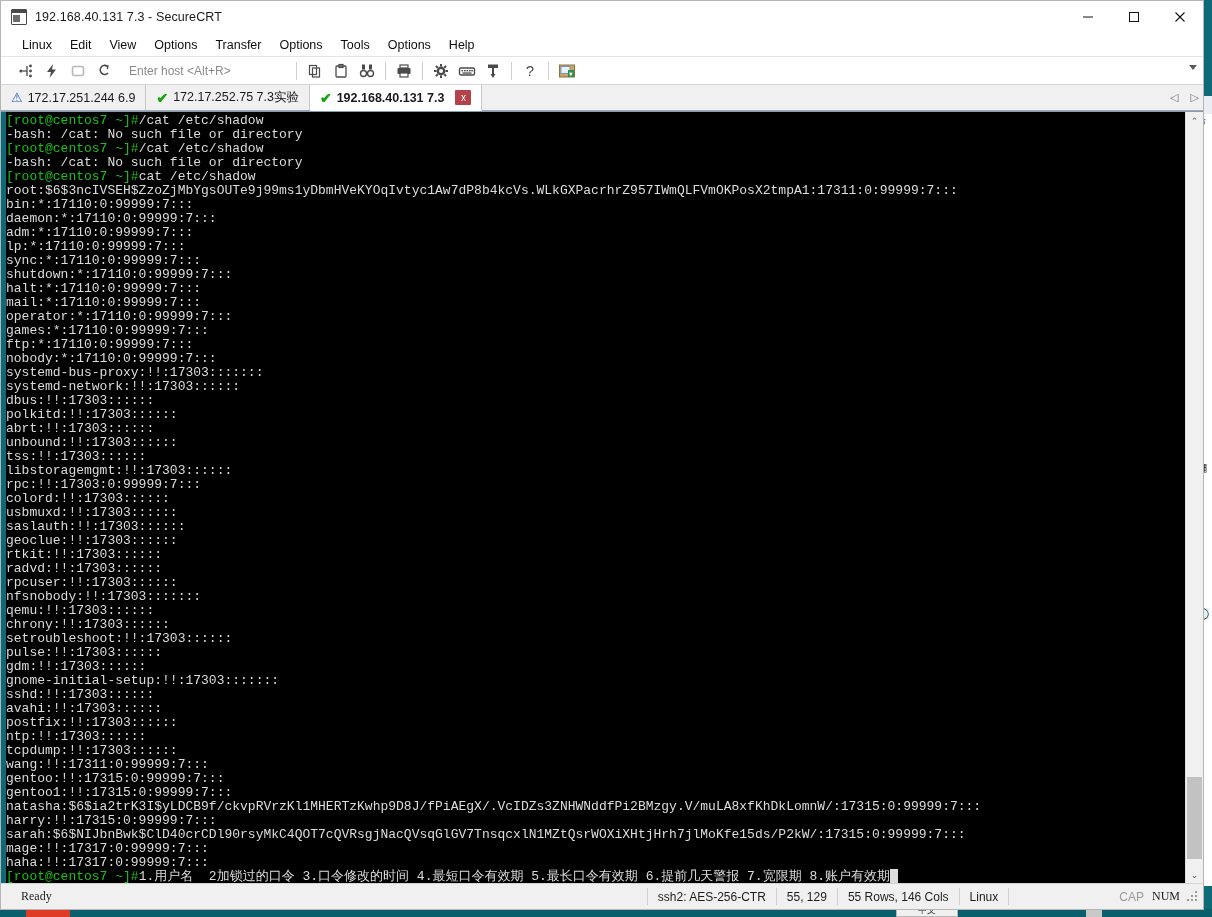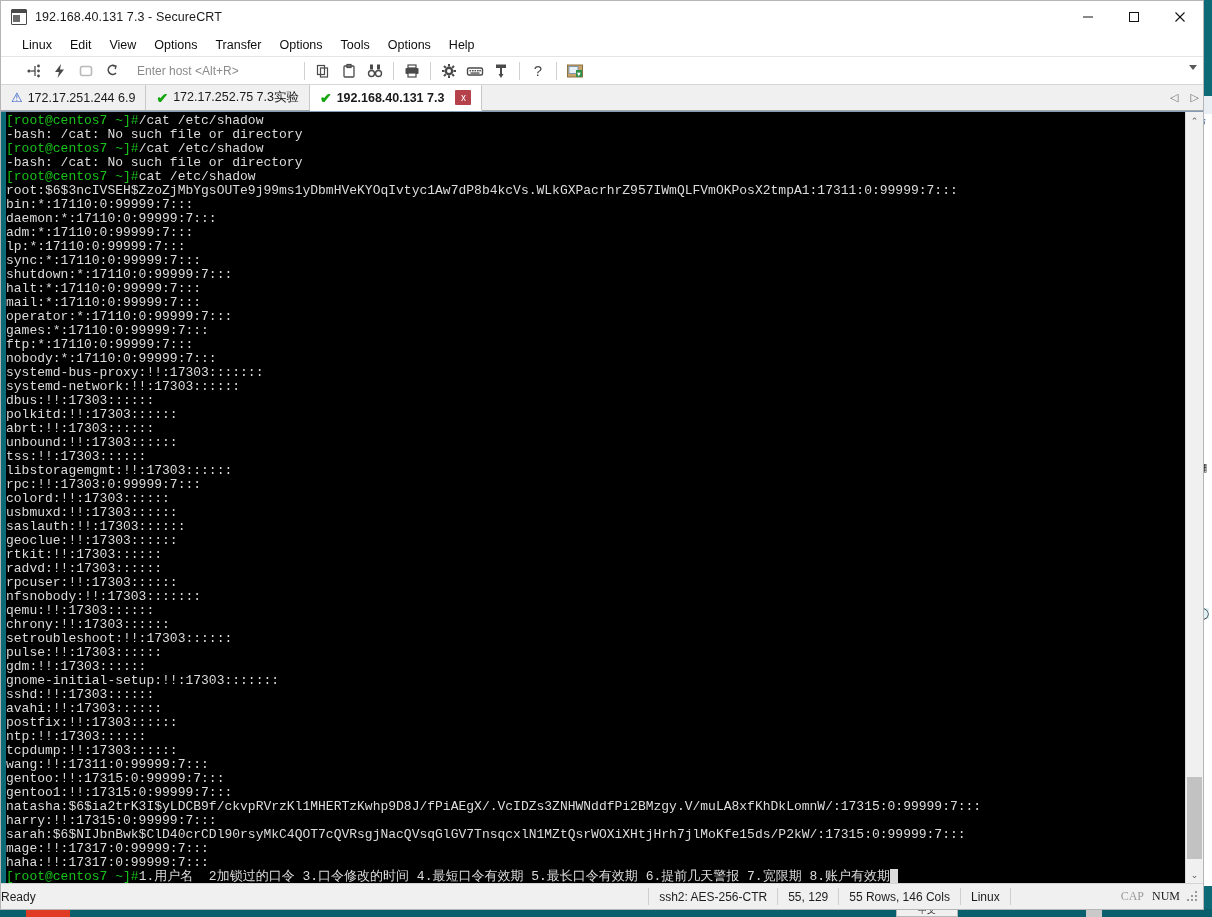--- a/index.html
+++ b/index.html
@@ -181,21 +181,21 @@
   }
 
   
   .toolbar {
     height: 27px;
     min-height: 27px;
     display: flex;
     align-items: center;
     background: #ffffff;
     border-bottom: 1px solid #d6d6d6;
-    padding-left: 20px;
+    padding-left: 12px;
     position: relative;
   }
   .tb-icon {
     width: 26px;
     height: 22px;
     display: flex;
     align-items: center;
     justify-content: center;
     color: #4a4a4a;
   }
@@ -349,21 +349,21 @@
     height: 25px;
     min-height: 25px;
     background: #f0f0f0;
     border-top: 1px solid #d4d4d4;
     display: flex;
     align-items: center;
     font-size: 12px;
     color: #1d1d1d;
     position: relative;
   }
-  .sb-ready { padding-left: 0; }
+  .sb-ready { padding-left: 20px; font-family: Liberation Serif, serif; }
   .sb-cell {
     padding: 0 10px;
     height: 17px;
     display: flex;
     align-items: center;
     border-left: 1px solid #cfcfcf;
   }
   .sb-right {
     margin-left: auto;
     display: flex;
@@ -583,19 +583,19 @@
   </div>
 
   <div class="statusbar">
     <div class="sb-ready">Ready</div>
     <div class="sb-right">
       <div class="sb-cell">ssh2: AES-256-CTR</div>
       <div class="sb-cell">55, 129</div>
       <div class="sb-cell">55 Rows, 146 Cols</div>
       <div class="sb-cell">Linux</div>
       <div class="sb-cell" style="width:80px;"></div>
-      <div class="sb-cell sb-dim" style="border-left:none;padding-right:4px;font-family:Liberation Serif, serif;">CAP</div>
+      <div class="sb-cell sb-dim" style="border-left:none;padding-right:4px;">CAP</div>
       <div class="sb-cell" style="border-left:none;padding-left:4px;padding-right:2px;font-family:Liberation Serif, serif;">NUM</div>
       <div class="sb-grip"></div>
     </div>
   </div>
 
 </div>
 
 </body></html>

